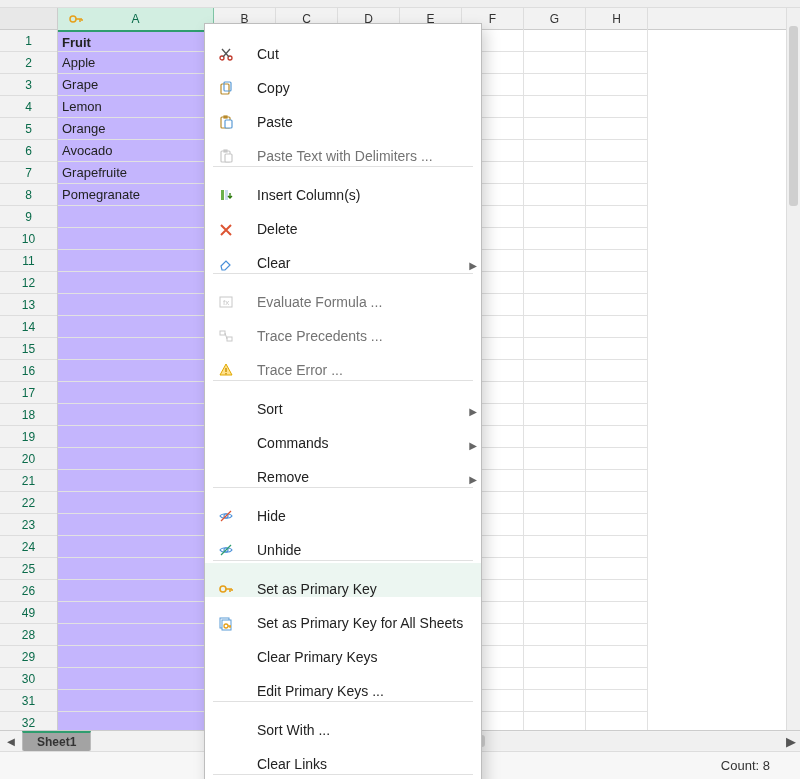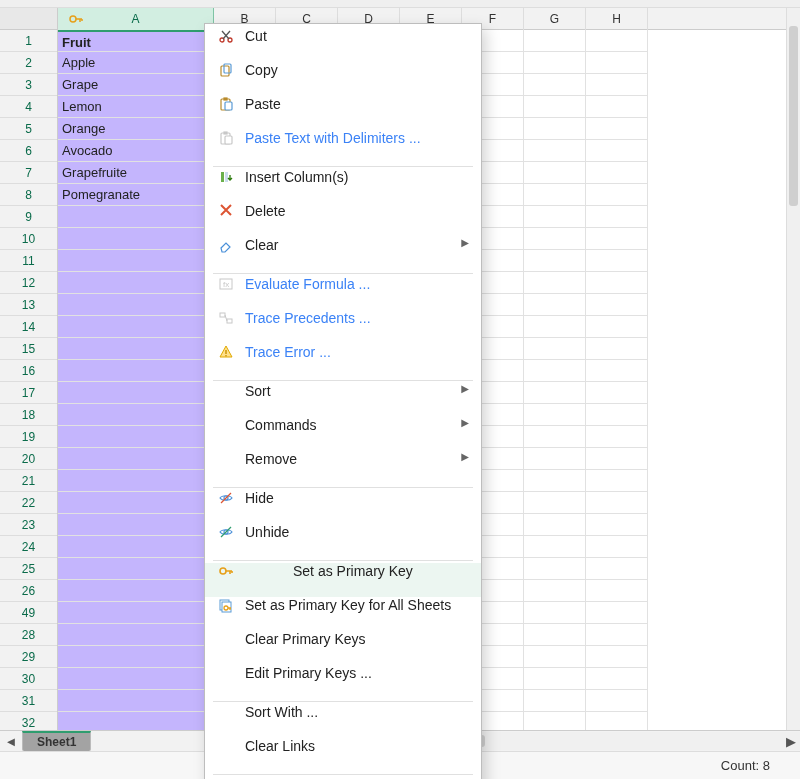--- a/index.html
+++ b/index.html
@@ -178,35 +178,35 @@
     top: 23px;
     width: 278px;
     background: #fff;
     border: 1px solid #bdbdbd;
     box-shadow: 4px 6px 14px rgba(0,0,0,0.18);
     padding: 4px 0;
     z-index: 100;
   }
   .menu-item {
     display: flex;
-    align-items: flex-start;
+    align-items: flex-end;
     height: 34px;
-    padding: 0 12px 0 10px;
+    padding: 0 4px 0 10px;
     font-size: 14px;
     color: #222;
     position: relative;
   }
-  .menu-item.disabled { color: #3b82f6; }
-  .menu-item.highlighted { background: #ecf6f1; gap: 48px; }
+  .menu-item.disabled { color: #737373; }
+  .menu-item.highlighted { background: #ecf6f1; }
   .menu-item .icon {
     width: 22px;
     display: flex;
     align-items: center;
     justify-content: center;
-    margin-right: 8px;
+    margin-right: 20px;
   }
   .menu-item .label { flex: 1; }
   .menu-item .arrow {
     color: #666;
     font-size: 10px;
     margin-left: 6px;
   }
   .menu-sep {
     height: 1px;
     background: #e0e0e0;

